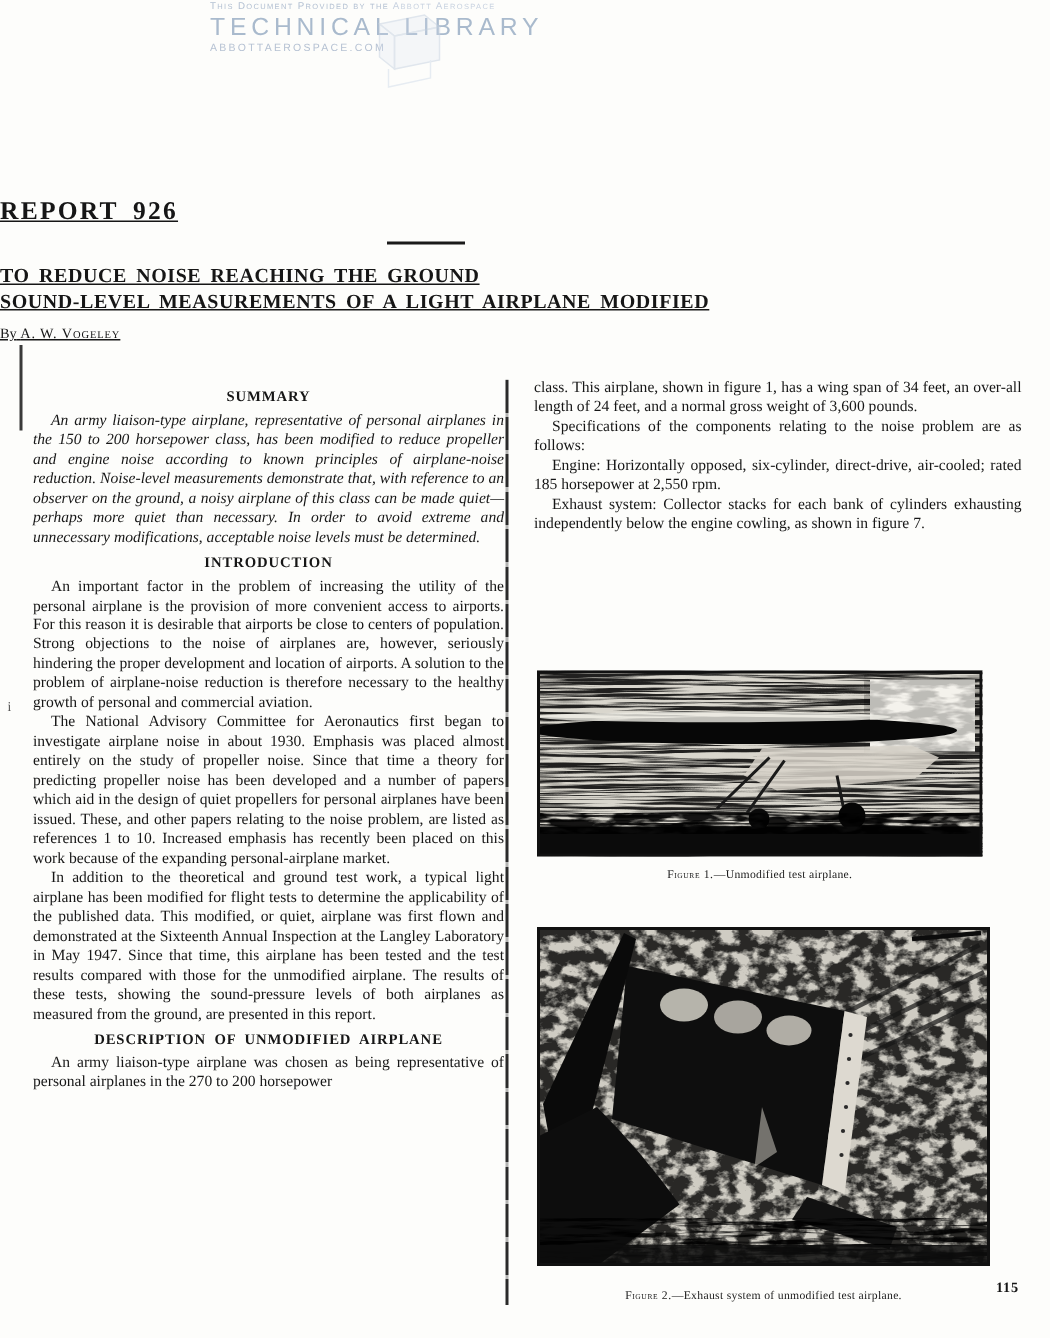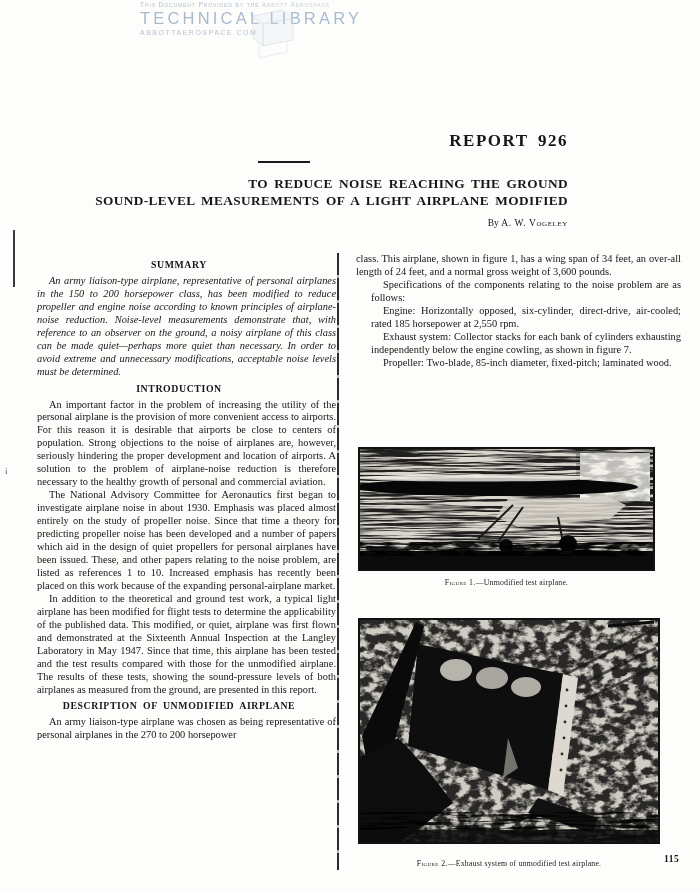--- a/index.html
+++ b/index.html
@@ -9,35 +9,35 @@
   
   .watermark{position:absolute;top:2px;left:140px;width:302px;
              font-family:"Liberation Sans", sans-serif;line-height:1.05;}
   .wm-line1{font-size:6.5px;letter-spacing:.9px;color:#b3c0d2;font-variant:small-caps;white-space:nowrap;}
   .wm-brand{color:#c8d2e0;}
   .wm-line2{font-size:16.5px;letter-spacing:3.2px;color:#a9bacd;margin-top:1px;white-space:nowrap;}
   .wm-line3{font-size:7px;letter-spacing:1.5px;color:#b6c2d3;margin-top:2px;white-space:nowrap;}
   .cube-logo{position:absolute;top:6px;left:243px;opacity:.55;}
 
   
-  .masthead{position:absolute;top:131px;left:0;width:568px;text-align:right;}
+  .masthead{position:absolute;top:131px;left:0;width:568px;text-align:left;text-decoration:underline;}
   .report-num{font-size:17px;font-weight:bold;letter-spacing:1.5px;word-spacing:4px;}
   .title-rule{width:52px;height:2px;background:#1a1a1a;margin:10px auto 0;}
   .main-title{margin-top:13px;font-size:13.3px;font-weight:bold;line-height:16.5px;letter-spacing:.4px;word-spacing:2.5px;}
   .byline{margin-top:9px;font-size:9.5px;}
   .byline .author{font-variant:small-caps;letter-spacing:.6px;}
 
   
   .col-divider{position:absolute;left:337px;top:253px;width:1.5px;height:617px;
                background:repeating-linear-gradient(180deg,#2a2a2a 0 22px,rgba(42,42,42,.35) 22px 25px);}
   .col-left{position:absolute;left:22px;top:255px;width:314px;}
   .col-right{position:absolute;left:356px;top:253px;width:325px;}
   .body-text{font-size:10.4px;line-height:12.95px;text-align:justify;}
   .body-text p{margin:0;}
-  p.indent{text-indent:12px;margin-left:15px;}
+  p.indent{text-indent:12px;}
   .italic{font-style:italic;}
   .section-heading{text-align:center;font-weight:bold;font-size:9.8px;letter-spacing:.6px;
                    word-spacing:2.5px;margin:4px 0 3px;}
 
   
   .figure-photo{position:absolute;}
   .figure-caption{position:absolute;text-align:center;font-size:7.8px;color:#1b1b1b;letter-spacing:.2px;}
   .cap-label{font-variant:small-caps;letter-spacing:.4px;}
   .fig1-photo{left:358px;top:447px;width:297px;height:124px;}
   .fig1-caption{left:358px;top:578px;width:297px;}
@@ -89,21 +89,20 @@
     <p class="indent">In addition to the theoretical and ground test work, a typical light airplane has been modified for flight tests to determine the applicability of the published data. This modified, or quiet, airplane was first flown and demonstrated at the Sixteenth Annual Inspection at the Langley Laboratory in May 1947. Since that time, this airplane has been tested and the test results compared with those for the unmodified airplane. The results of these tests, showing the sound-pressure levels of both airplanes as measured from the ground, are presented in this report.</p>
     <div class="section-heading">DESCRIPTION OF UNMODIFIED AIRPLANE</div>
     <p class="indent">An army liaison-type airplane was chosen as being representative of personal airplanes in the 270 to 200 horsepower</p>
   </div>
 
   <div class="col-right body-text">
     <p>class. This airplane, shown in figure 1, has a wing span of 34 feet, an over-all length of 24 feet, and a normal gross weight of 3,600 pounds.</p>
     <p class="indent">Specifications of the components relating to the noise problem are as follows:</p>
     <p class="indent">Engine: Horizontally opposed, six-cylinder, direct-drive, air-cooled; rated 185 horsepower at 2,550 rpm.</p>
     <p class="indent">Exhaust system: Collector stacks for each bank of cylinders exhausting independently below the engine cowling, as shown in figure 7.</p>
-    <p class="indent">Propeller: Two-blade, 85-inch diameter, fixed-pitch; laminated wood.</p>
   </div>
 
   <div class="figure-photo fig1-photo">
     <svg width="297" height="124" viewBox="0 0 297 124" preserveAspectRatio="none">
       <defs>
         <filter id="f1s" x="-5%" y="-5%" width="110%" height="110%">
           <feTurbulence type="fractalNoise" baseFrequency="0.012 0.5" numOctaves="4" seed="7"></feTurbulence>
           <feColorMatrix type="matrix" values="0 0 0 0 0  0 0 0 0 0  0 0 0 0 0  5 0 0 0 -2"></feColorMatrix>
         </filter>
         <filter id="f1g" x="-5%" y="-5%" width="110%" height="110%">

